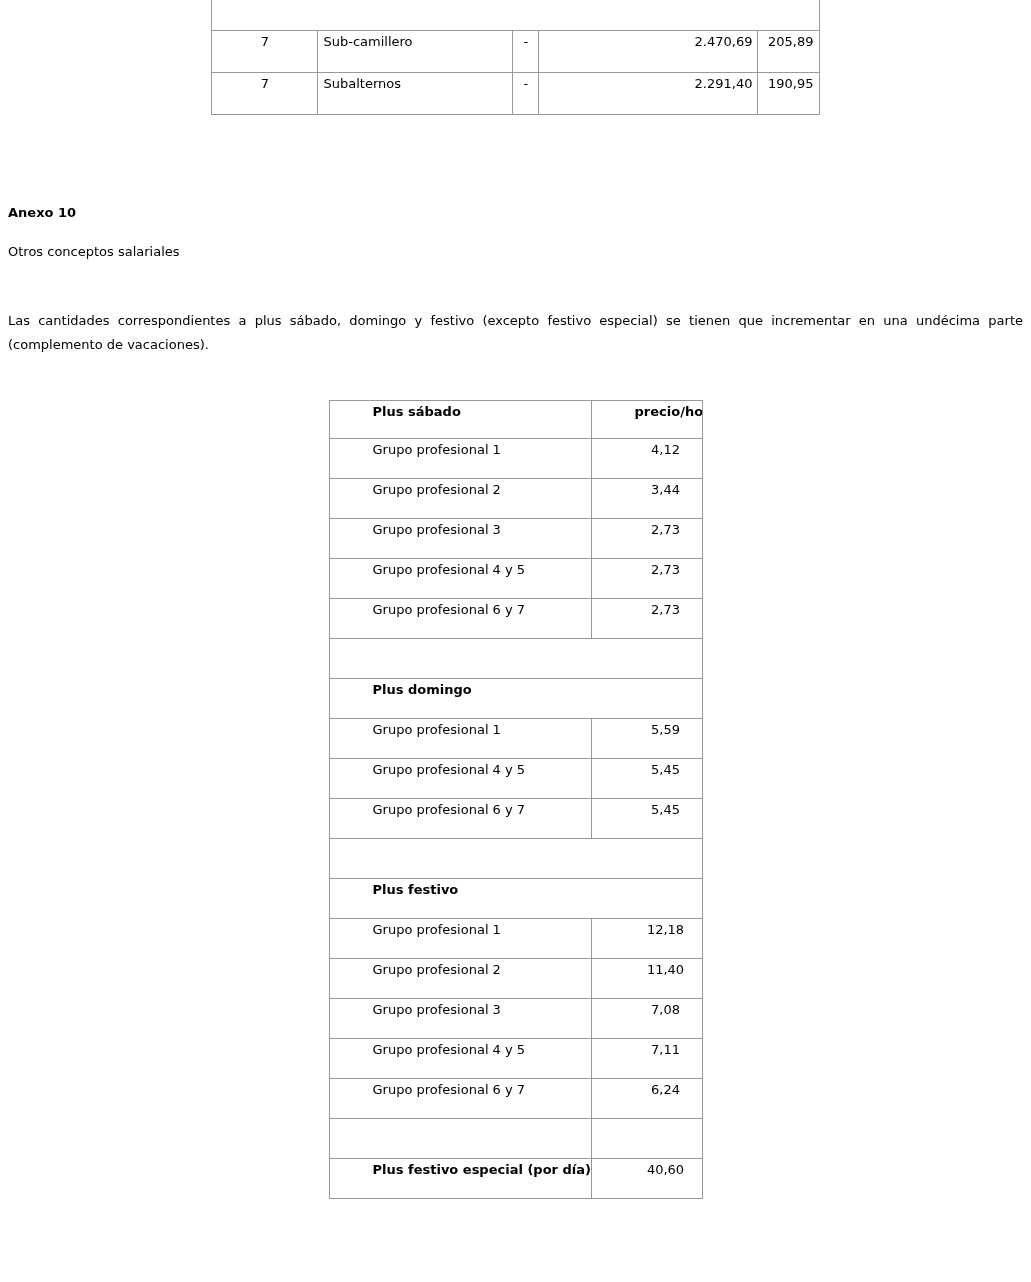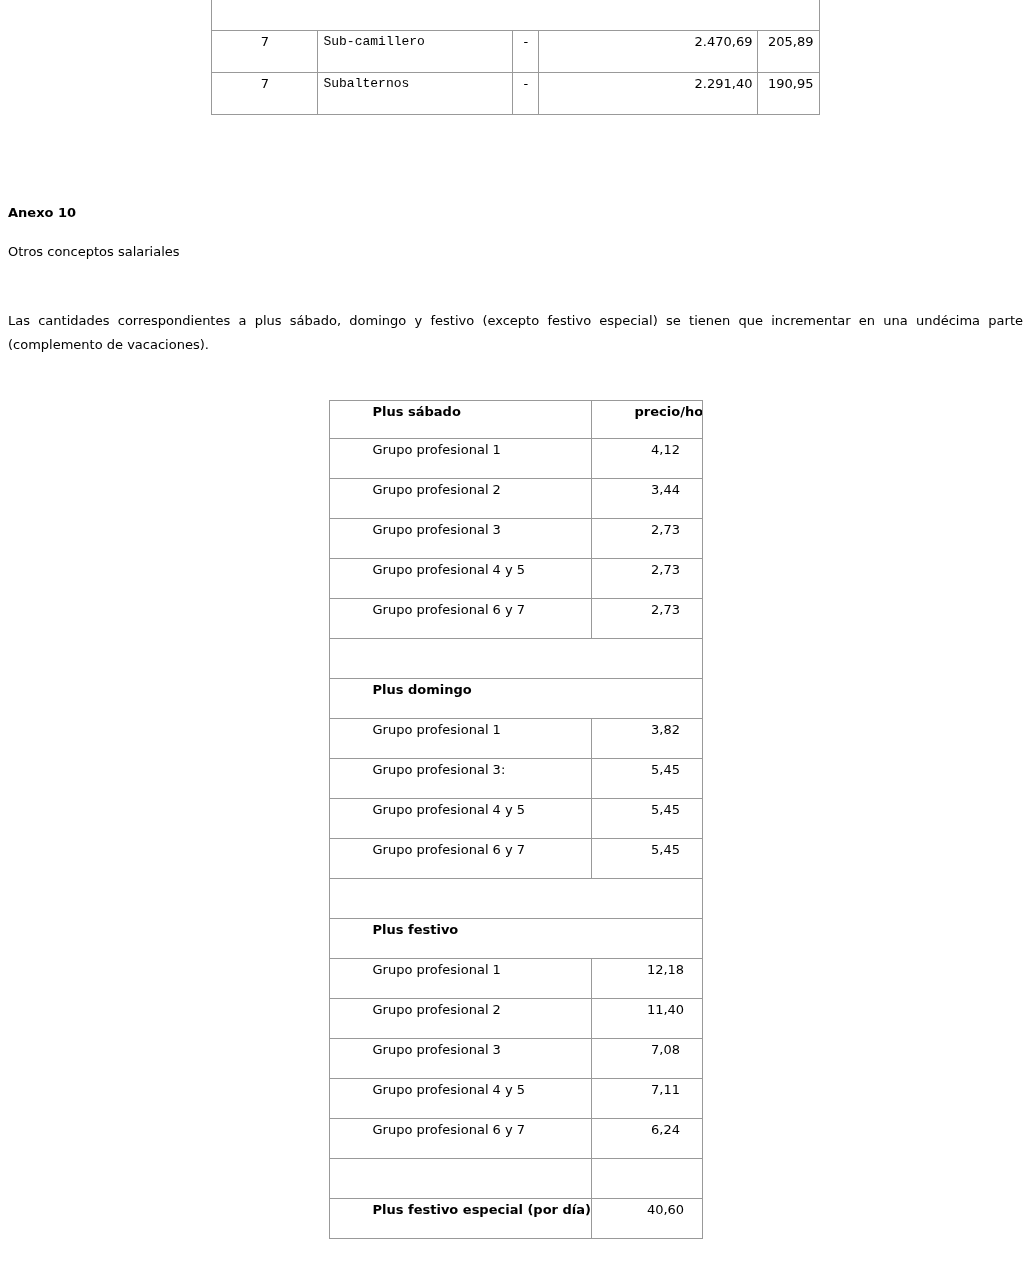--- a/index.html
+++ b/index.html
@@ -26,21 +26,21 @@
     vertical-align: top;
     padding: 3px 5px;
     overflow: hidden;
     white-space: nowrap;
   }
   
   .top-table { width: 607px; }
   .top-table td { height: 35px; }
   .top-table tr.cutoff td { height: 24px; border-top: none; }
   .c-num  { text-align: center; }
-  .c-name { text-align: left; font-family: Liberation Mono, monospace; }
+  .c-name { text-align: left; }
   .c-dash { text-align: center; padding-left: 2px; padding-right: 2px; }
   .c-val  { text-align: right; }
   
   .anexo    { margin: 90px 8px 0 8px; line-height: 16px; font-weight: bold; }
   .subtitle { margin: 23px 8px 0 8px; line-height: 16px; }
   .intro    { margin: 49px 8px 0 8px; line-height: 24px; text-align: justify; }
   
   .plus-table { width: 373px; margin-top: 43px; }
   .plus-table td { height: 33px; padding-left: 43px; }
   .plus-table tr.header td { height: 31px; }
@@ -119,25 +119,21 @@
       </tr>
       <tr>
         <td colspan="2"></td>
       </tr>
 
       <tr>
         <td class="hdr" colspan="2">Plus domingo</td>
       </tr>
       <tr>
         <td>Grupo profesional 1</td>
-        <td class="val">3,82</td>
-      </tr>
-      <tr>
-        <td>Grupo profesional 3:</td>
-        <td class="val">5,45</td>
+        <td class="val">5,59</td>
       </tr>
       <tr>
         <td>Grupo profesional 4 y 5</td>
         <td class="val">5,45</td>
       </tr>
       <tr>
         <td>Grupo profesional 6 y 7</td>
         <td class="val">5,45</td>
       </tr>
       <tr>

